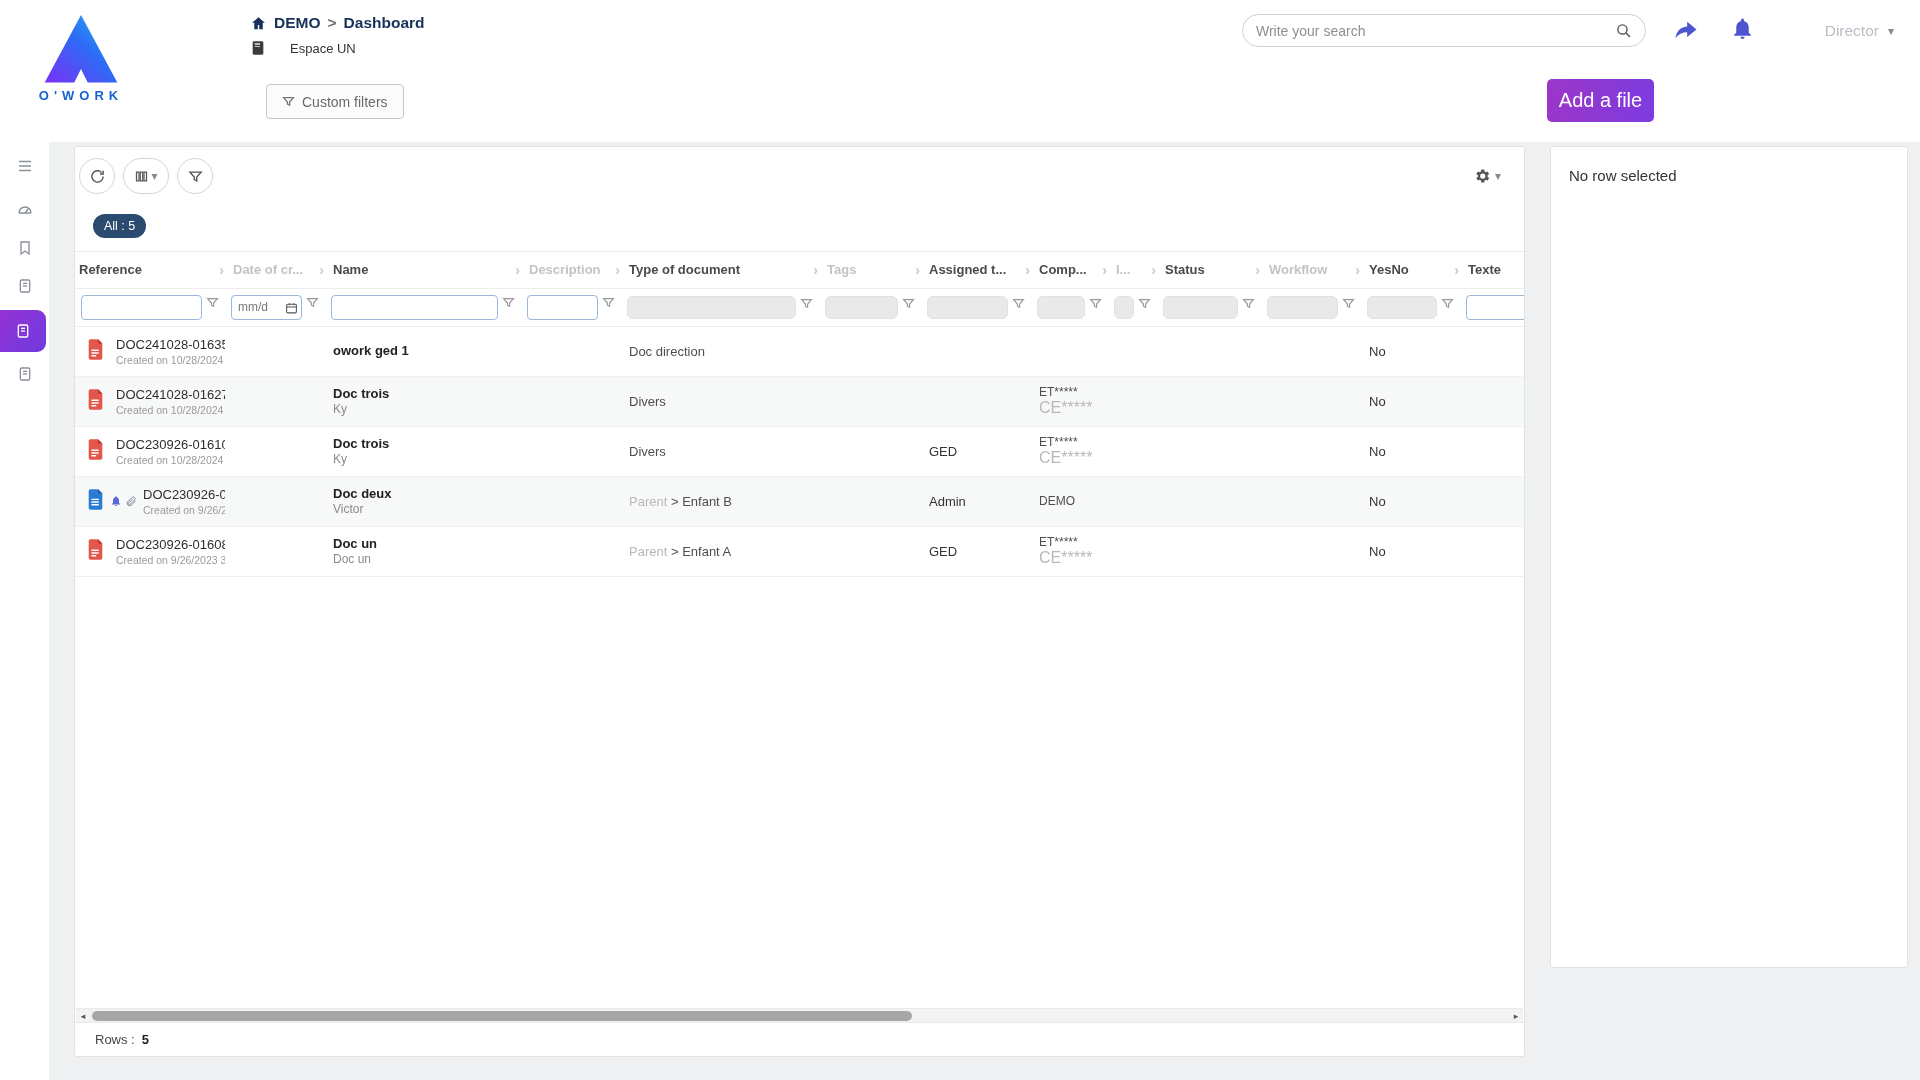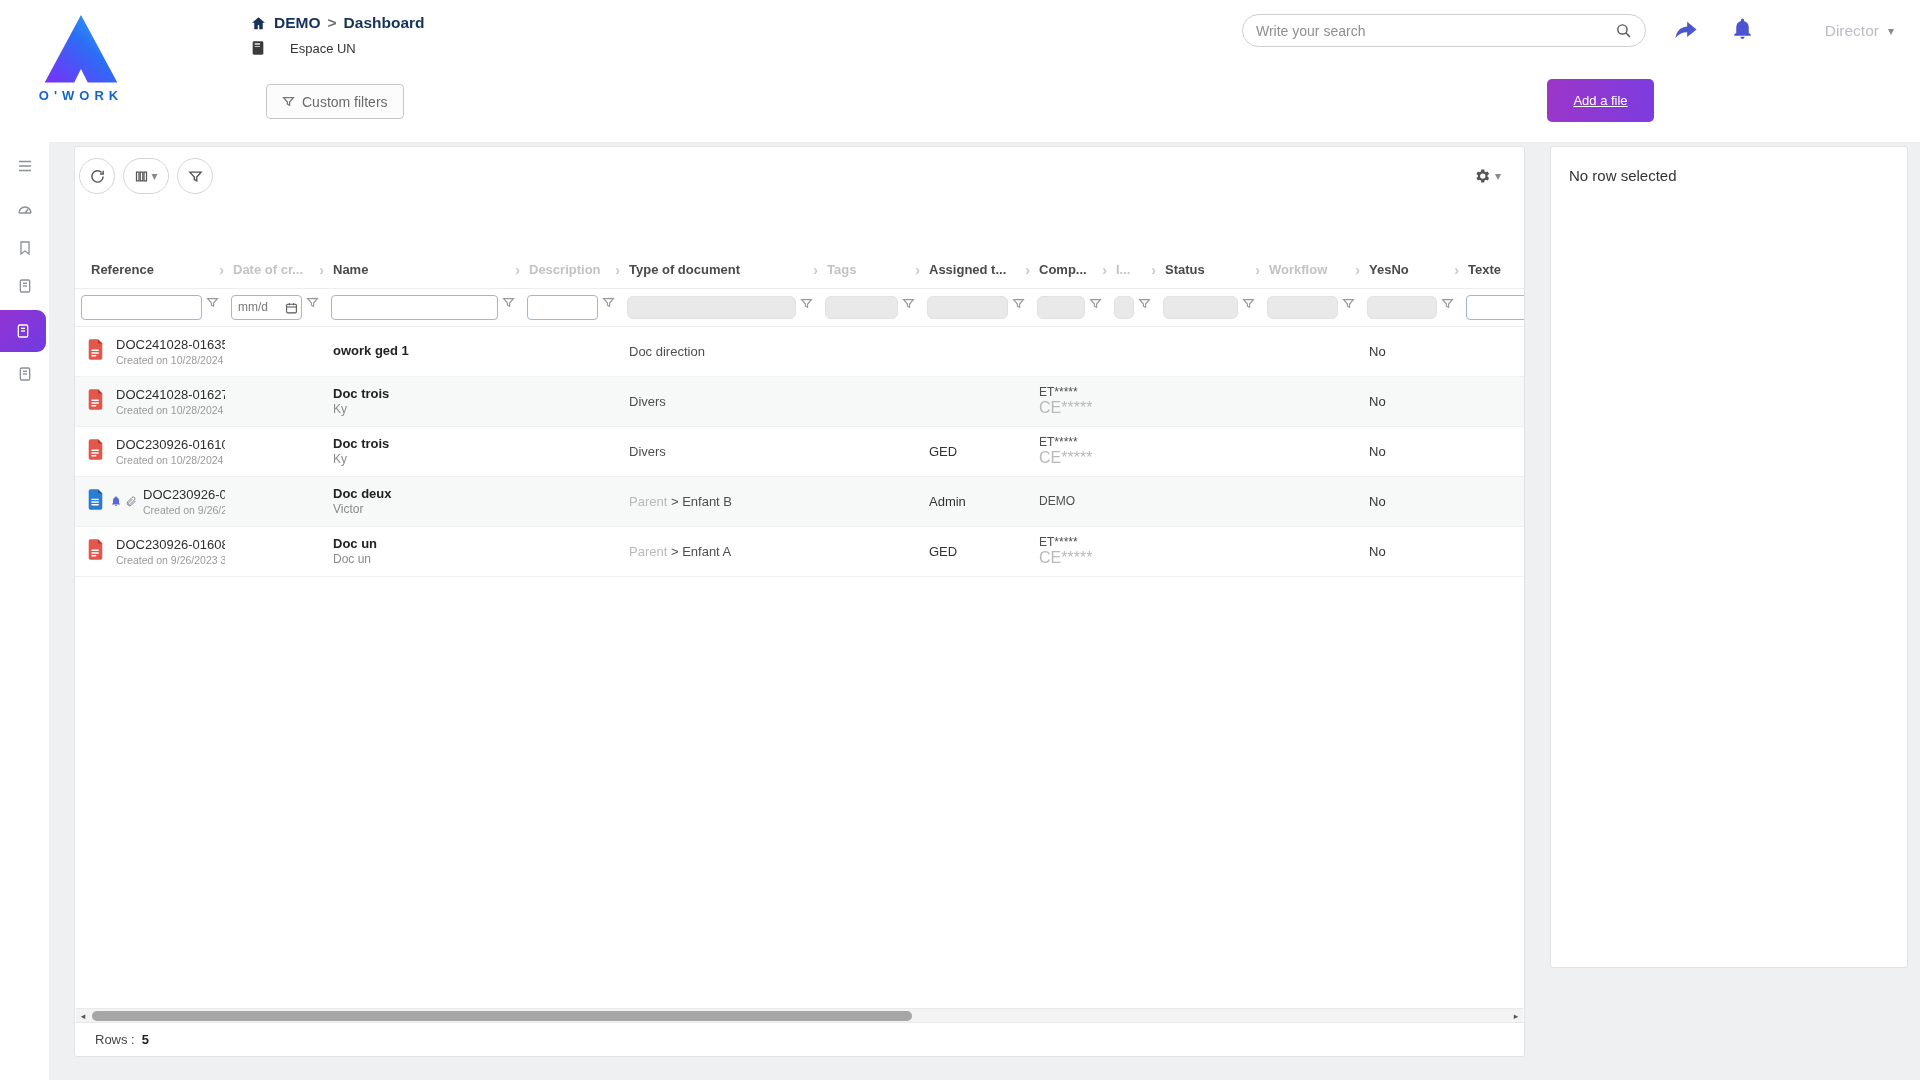--- a/index.html
+++ b/index.html
@@ -27,21 +27,21 @@
   .share-btn { position:absolute; left:1670px; top:15px; width:32px; height:32px; border:none; background:transparent; cursor:pointer; }
   .bell-btn  { position:absolute; left:1726px; top:14px; width:32px; height:32px; border:none; background:transparent; cursor:pointer; }
   .user-menu { position:absolute; right:26px; top:22px; display:flex; align-items:center; gap:9px;
                color:#b9bdc4; font-size:15.5px; cursor:pointer; }
   .caret { color:#8a8a8a; font-size:12px; }
 
   .custom-filters { position:absolute; left:266px; top:84px; height:35px; padding:0 15px;
                     border:1px solid #c6c6c6; border-radius:4px; background:#fcfcfc; color:#6a6a6a;
                     font-size:14px; display:flex; align-items:center; gap:7px; cursor:pointer; }
   .btn-grad { position:absolute; top:79px; height:43px; border:none; border-radius:5px; color:#fff;
-              font-size:13px; display:flex; align-items:center; justify-content:center; cursor:pointer;text-decoration:underline; }
+              font-size:20px; display:flex; align-items:center; justify-content:center; cursor:pointer; }
   .add-file { left:1547px; width:107px; background:linear-gradient(95deg,#9c36c9,#7c3ce0); }
   .create-template { left:1660px; width:218px; background:linear-gradient(95deg,#3370b8,#2d97c9); }
 
   
   .sidebar { position:absolute; left:0; top:142px; width:49px; height:938px; background:#fff; }
   .side-icon { position:absolute; left:0; width:49px; height:32px; display:flex; align-items:center; justify-content:center; cursor:pointer; }
   .side-active { position:absolute; left:0; top:168px; width:46px; height:42px;
                  background:linear-gradient(135deg,#9333d4,#6f3be0); border-radius:0 9px 9px 0;
                  display:flex; align-items:center; justify-content:center; cursor:pointer; }
 
@@ -60,21 +60,21 @@
               display:flex; align-items:center; justify-content:center; gap:4px; cursor:pointer; }
 
   .tabs-row { position:absolute; left:0; right:0; top:56px; height:49px; border-bottom:1px solid #ececec; }
   .tab-badge { position:absolute; left:18px; top:11px; background:#2b4a6f; color:#fff; font-size:12.5px;
                border-radius:12px; padding:5px 11px; cursor:pointer; }
 
   .table-wrap { position:absolute; left:0; right:0; top:105px; bottom:48px; overflow:hidden; }
   table { border-collapse:collapse; table-layout:fixed; width:1545px; }
   tr.cols th { height:36px; text-align:left; padding:0 8px; font-size:13px; font-weight:700; color:#4a4a4a;
                border-bottom:1px solid #ededed; position:relative; white-space:nowrap; overflow:hidden; cursor:pointer; }
-  tr.cols th:first-child { padding-left:16px; }
+  tr.cols th:first-child { padding-left:4px; }
   tr.cols th.muted .col-label { color:#c3c3c3; }
   .sort-chip { position:absolute; right:1px; top:50%; transform:translateY(-50%); color:#c9c9c9; font-size:14px; }
   tr.filters th { height:38px; padding:0 6px; border-bottom:1px solid #ededed; font-weight:normal; }
   .f-wrap { display:flex; align-items:flex-start; gap:4px; }
   .f-input { flex:1; min-width:0; height:25px; border:1px solid #9db7d8; border-radius:4px; font-size:12px;
              padding:0 6px; color:#333; outline:none; }
   .date-box { position:relative; flex:1; min-width:0; }
   .date-box .f-input { width:100%; padding-right:19px; color:#666; }
   .date-box .f-input::placeholder { color:#7a7a7a; }
   .cal-icon { position:absolute; right:4px; top:50%; transform:translateY(-50%); width:13px; height:13px; cursor:pointer; }
@@ -255,20 +255,23 @@
     </button>
 
 
     <button class="gear-btn">
       <svg width="18" height="18" viewBox="0 0 24 24">
         <path fill="#555" d="M19.4 13a7.9 7.9 0 0 0 0-2l2.1-1.6-2-3.4-2.5 1a8 8 0 0 0-1.7-1L15 3.4h-4l-.3 2.6a8 8 0 0 0-1.7 1l-2.5-1-2 3.4L6.6 11a7.9 7.9 0 0 0 0 2l-2.1 1.6 2 3.4 2.5-1a8 8 0 0 0 1.7 1l.3 2.6h4l.3-2.6a8 8 0 0 0 1.7-1l2.5 1 2-3.4-2.1-1.6zM13 15.5a3.5 3.5 0 1 1 0-7 3.5 3.5 0 0 1 0 7z"></path>
       </svg>
       <span class="caret">▾</span>
     </button>
 
+    <div class="tabs-row">
+      <span class="tab-badge">All : 5</span>
+    </div>
 
     <div class="table-wrap">
       <table>
         <thead>
           <tr class="cols" id="cols-row">
               <th class="" style="width: 150px;"><span class="col-label">Reference</span><span class="sort-chip">›</span></th>
               <th class="muted" style="width: 100px;"><span class="col-label">Date of cr...</span><span class="sort-chip">›</span></th>
               <th class="" style="width: 196px;"><span class="col-label">Name</span><span class="sort-chip">›</span></th>
               <th class="muted" style="width: 100px;"><span class="col-label">Description</span><span class="sort-chip">›</span></th>
               <th class="" style="width: 198px;"><span class="col-label">Type of document</span><span class="sort-chip">›</span></th>

